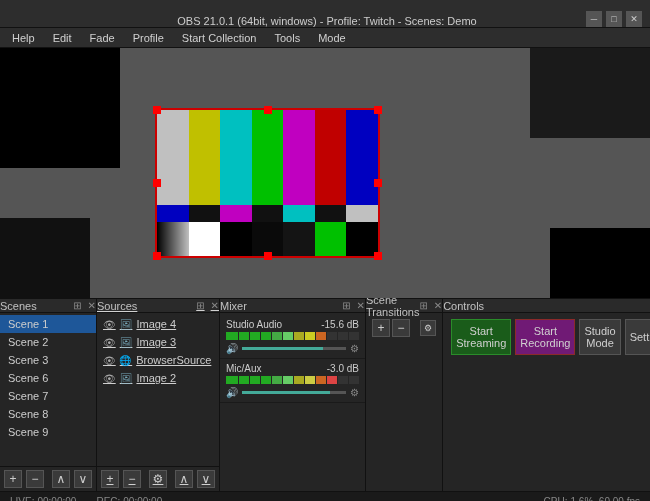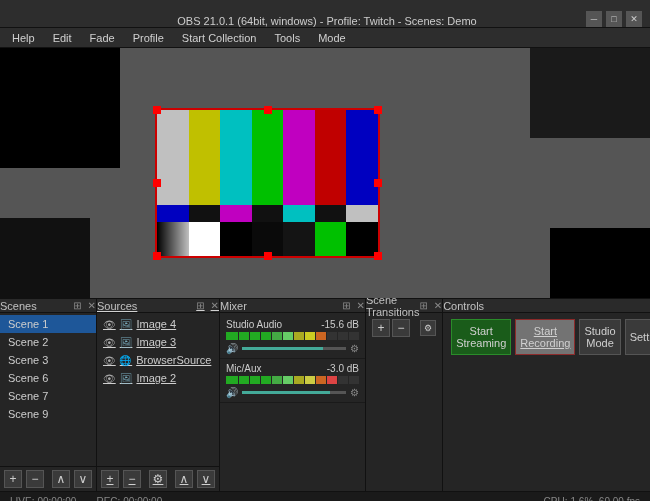--- a/index.html
+++ b/index.html
@@ -313,21 +313,21 @@
       width: 100%;
       padding: 5px 4px;
       background: #3a3a3a;
       border: 1px solid #555;
       color: #d0d0d0;
       font-size: 11px;
       cursor: pointer;
       text-align: center;
     }
     .ctrl-btn.start-streaming { background: #1a5c1a; border-color: #2a8c2a; }
-    .ctrl-btn.start-recording { background: #737373; border-color: #8c2a2a; text-decoration: underline; }
+    .ctrl-btn.start-recording { background: #701a75; border-color: #8c2a2a; }
 
     
     .panel-footer {
       padding: 3px 4px;
       display: flex;
       align-items: center;
       gap: 4px;
       border-top: 1px solid #111;
     }
     .footer-btn {
@@ -443,20 +443,21 @@
         <span>⊞</span>
         <span>✕</span>
       </div>
     </div>
     <div class="panel-content">
     <div class="scene-item selected">Scene 1</div>
         <div class="scene-item">Scene 2</div>
         <div class="scene-item">Scene 3</div>
         <div class="scene-item">Scene 6</div>
         <div class="scene-item">Scene 7</div>
+        <div class="scene-item">Scene 8</div>
         <div class="scene-item">Scene 9</div>
       </div>
     <div class="panel-footer">
       <button class="footer-btn">+</button>
       <button class="footer-btn">−</button>
       <span class="footer-spacer"></span>
       <button class="footer-btn">∧</button>
       <button class="footer-btn">∨</button>
     </div>
   </div>

